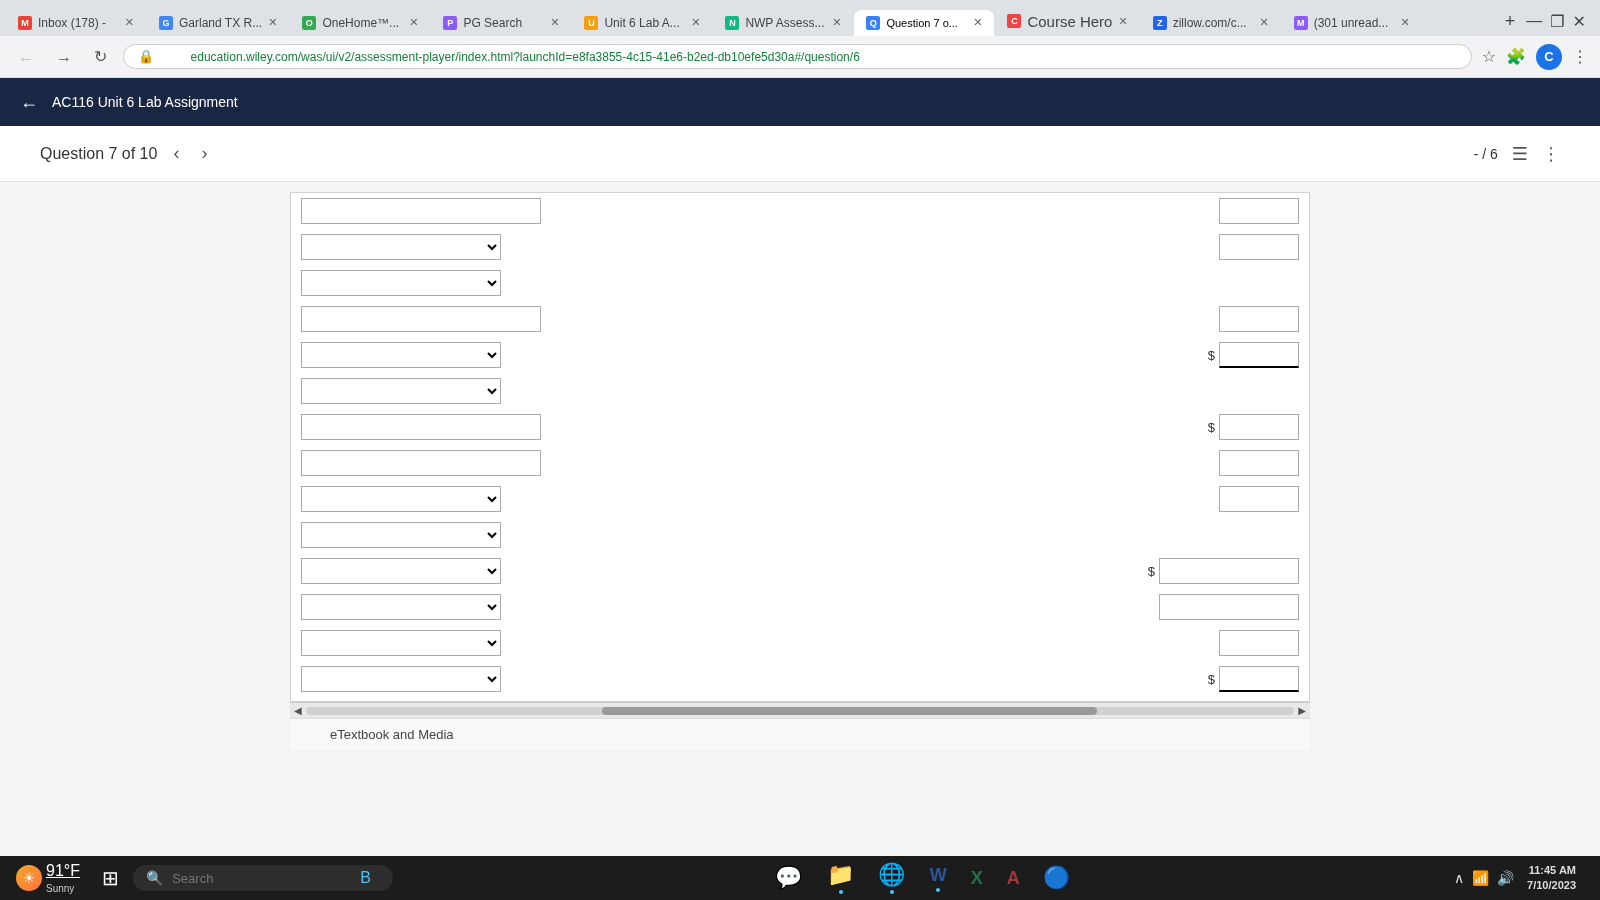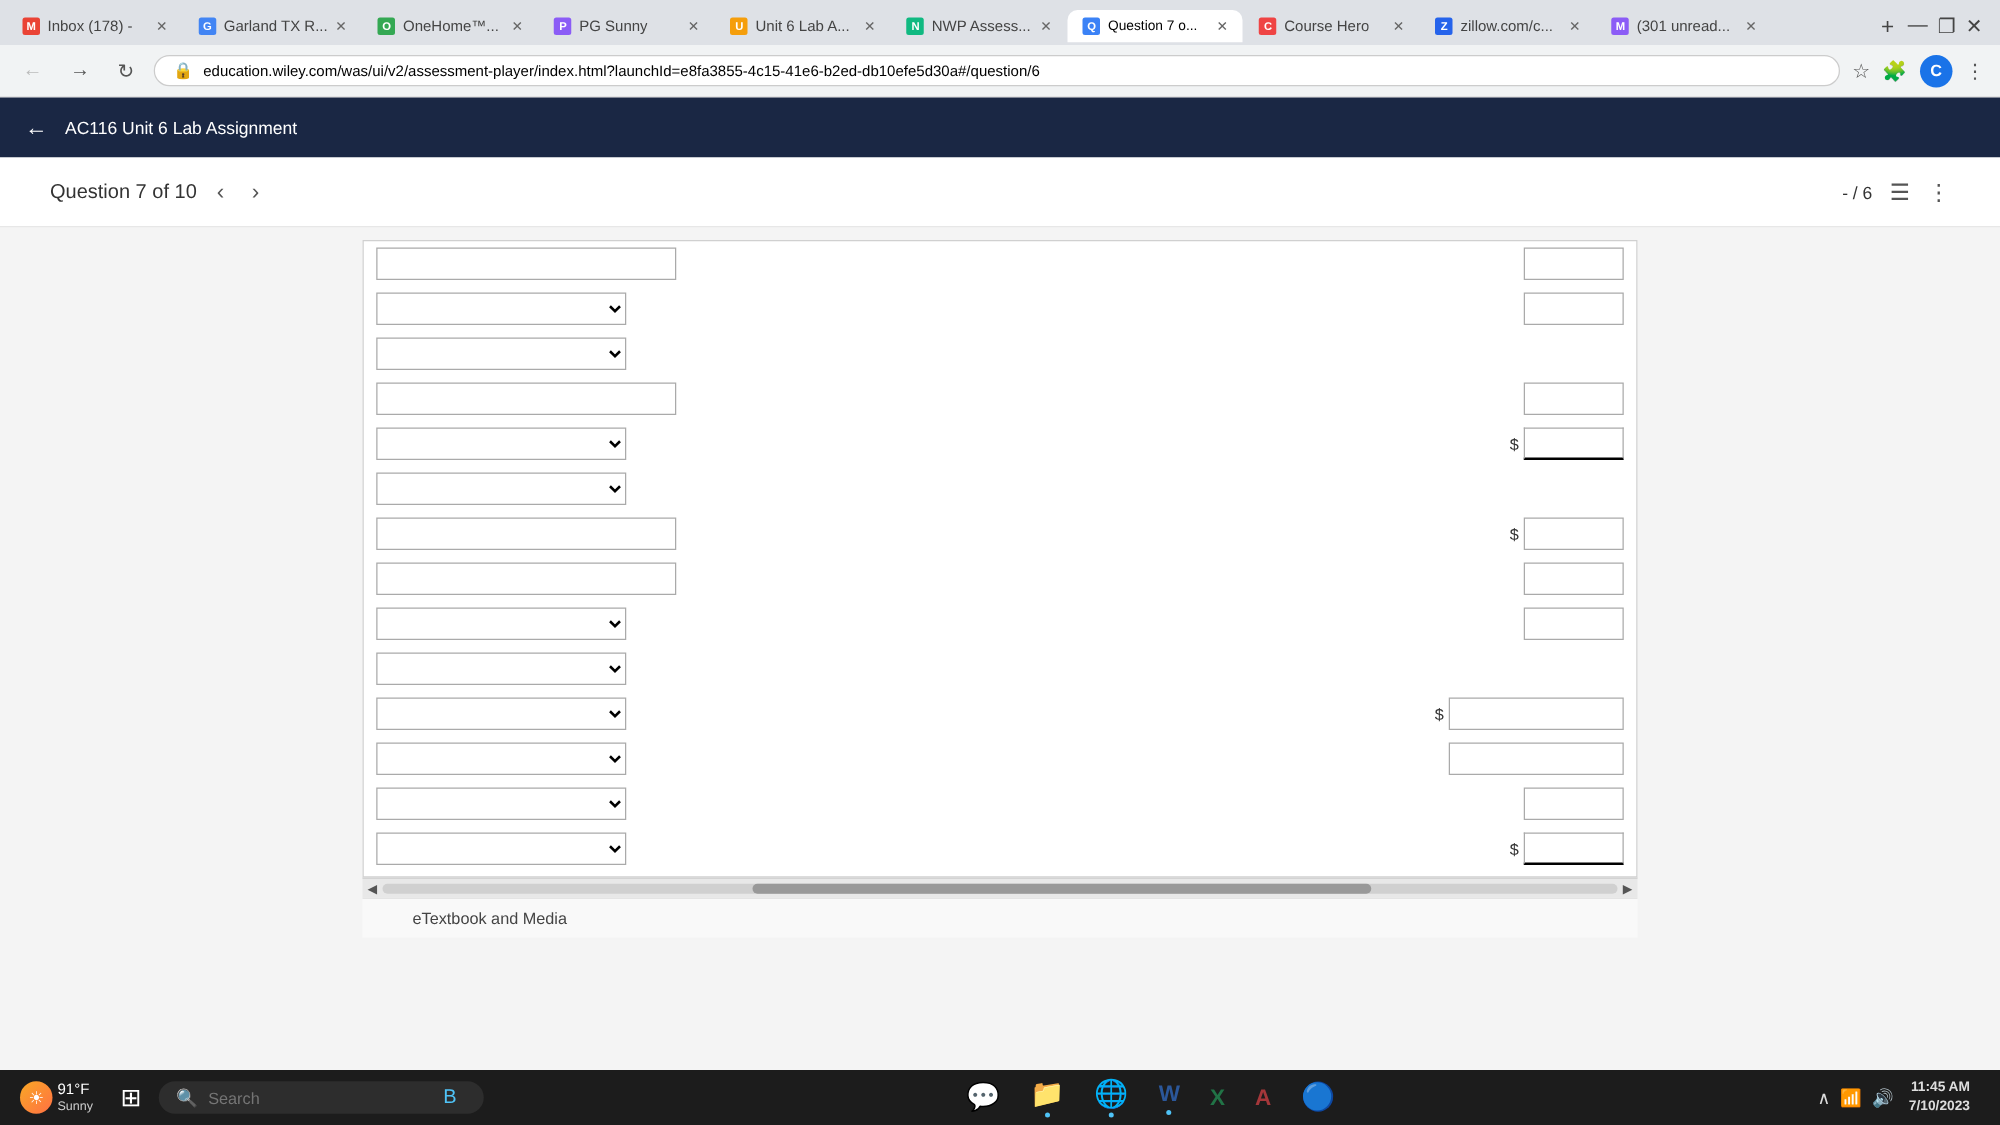--- a/index.html
+++ b/index.html
@@ -28,21 +28,21 @@
     .address-bar {
       display: flex; align-items: center; background: #f1f3f4; padding: 6px 12px; gap: 10px; border-bottom: 1px solid #ddd; min-height: 42px;
     }
     .nav-btn { font-size: 16px; color: #555; cursor: pointer; padding: 2px 6px; }
     .nav-btn.disabled { color: #bbb; }
     .url-bar {
       flex: 1; display: flex; align-items: center; background: #fff; border: 1px solid #ccc; border-radius: 20px;
       padding: 4px 14px; font-size: 12px; color: #333; gap: 8px;
     }
     .url-bar .lock-icon { color: #555; font-size: 13px; }
-    .url-text { flex: 1; font-size: 12px; color: #000000; }
+    .url-text { flex: 1; font-size: 12px; color: #15803d; margin-left: 28px; }
     .address-icons { display: flex; align-items: center; gap: 10px; font-size: 16px; color: #555; }
     .address-icons span { cursor: pointer; }
 
     
     .app-header {
       display: flex; align-items: center; background: #1a2744; color: #fff; padding: 0 20px; height: 48px; gap: 14px;
     }
     .app-header .back-arrow { font-size: 18px; cursor: pointer; }
     .app-header-title { font-size: 14px; font-weight: 500; }
 
@@ -156,41 +156,41 @@
       <span style="font-size:12px;overflow:hidden;text-overflow:ellipsis;white-space:nowrap;max-width:120px;">Garland TX R...</span>
       <span class="tab-close">✕</span>
     </div>
         <div class="tab">
       <span class="tab-icon" style="background:#34A853;color:#fff;display:flex;align-items:center;justify-content:center;font-size:9px;font-weight:bold;border-radius:2px;">O</span>
       <span style="font-size:12px;overflow:hidden;text-overflow:ellipsis;white-space:nowrap;max-width:120px;">OneHome™...</span>
       <span class="tab-close">✕</span>
     </div>
         <div class="tab">
       <span class="tab-icon" style="background:#8B5CF6;color:#fff;display:flex;align-items:center;justify-content:center;font-size:9px;font-weight:bold;border-radius:2px;">P</span>
-      <span style="font-size:12px;overflow:hidden;text-overflow:ellipsis;white-space:nowrap;max-width:120px;">PG Sunny</span>
+      <span style="font-size:12px;overflow:hidden;text-overflow:ellipsis;white-space:nowrap;max-width:120px;">PG Search</span>
       <span class="tab-close">✕</span>
     </div>
         <div class="tab">
       <span class="tab-icon" style="background:#F59E0B;color:#fff;display:flex;align-items:center;justify-content:center;font-size:9px;font-weight:bold;border-radius:2px;">U</span>
       <span style="font-size:12px;overflow:hidden;text-overflow:ellipsis;white-space:nowrap;max-width:120px;">Unit 6 Lab A...</span>
       <span class="tab-close">✕</span>
     </div>
         <div class="tab">
       <span class="tab-icon" style="background:#10B981;color:#fff;display:flex;align-items:center;justify-content:center;font-size:9px;font-weight:bold;border-radius:2px;">N</span>
       <span style="font-size:12px;overflow:hidden;text-overflow:ellipsis;white-space:nowrap;max-width:120px;">NWP Assess...</span>
       <span class="tab-close">✕</span>
     </div>
         <div class="tab active">
       <span class="tab-icon" style="background:#3B82F6;color:#fff;display:flex;align-items:center;justify-content:center;font-size:9px;font-weight:bold;border-radius:2px;">Q</span>
       <span style="font-size:11px;overflow:hidden;text-overflow:ellipsis;white-space:nowrap;max-width:120px;">Question 7 o...</span>
       <span class="tab-close">✕</span>
     </div>
         <div class="tab">
       <span class="tab-icon" style="background:#EF4444;color:#fff;display:flex;align-items:center;justify-content:center;font-size:9px;font-weight:bold;border-radius:2px;">C</span>
-      <span style="font-size:12px;overflow:hidden;text-overflow:ellipsis;white-space:nowrap;max-width:120px;">Course Hero</span>
+      <span style="font-size:15px;overflow:hidden;text-overflow:ellipsis;white-space:nowrap;max-width:120px;">Course Hero</span>
       <span class="tab-close">✕</span>
     </div>
         <div class="tab">
       <span class="tab-icon" style="background:#2563EB;color:#fff;display:flex;align-items:center;justify-content:center;font-size:9px;font-weight:bold;border-radius:2px;">Z</span>
       <span style="font-size:12px;overflow:hidden;text-overflow:ellipsis;white-space:nowrap;max-width:120px;">zillow.com/c...</span>
       <span class="tab-close">✕</span>
     </div>
         <div class="tab">
       <span class="tab-icon" style="background:#8B5CF6;color:#fff;display:flex;align-items:center;justify-content:center;font-size:9px;font-weight:bold;border-radius:2px;">M</span>
       <span style="font-size:12px;overflow:hidden;text-overflow:ellipsis;white-space:nowrap;max-width:120px;">(301 unread...</span>
@@ -354,21 +354,21 @@
         <span>eTextbook and Media</span>
       </div>
 
     </div>
   </div>
 
   <div class="taskbar">
     <div class="weather-badge">
       <div class="weather-icon">☀</div>
       <div style="line-height:1.3;">
-        <div style="font-size:12px;">91°F</div>
+        <div style="font-size:16px;text-decoration:underline;">91°F</div>
         <div style="font-size:10px;color:#ccc;">Sunny</div>
       </div>
     </div>
 
     <span class="taskbar-start">⊞</span>
 
     <div class="taskbar-search">
       <span class="search-icon">🔍</span>
       <input type="text" placeholder="Search" style="">
       <span style="font-size:16px;color:#4fc3f7;">B</span>

